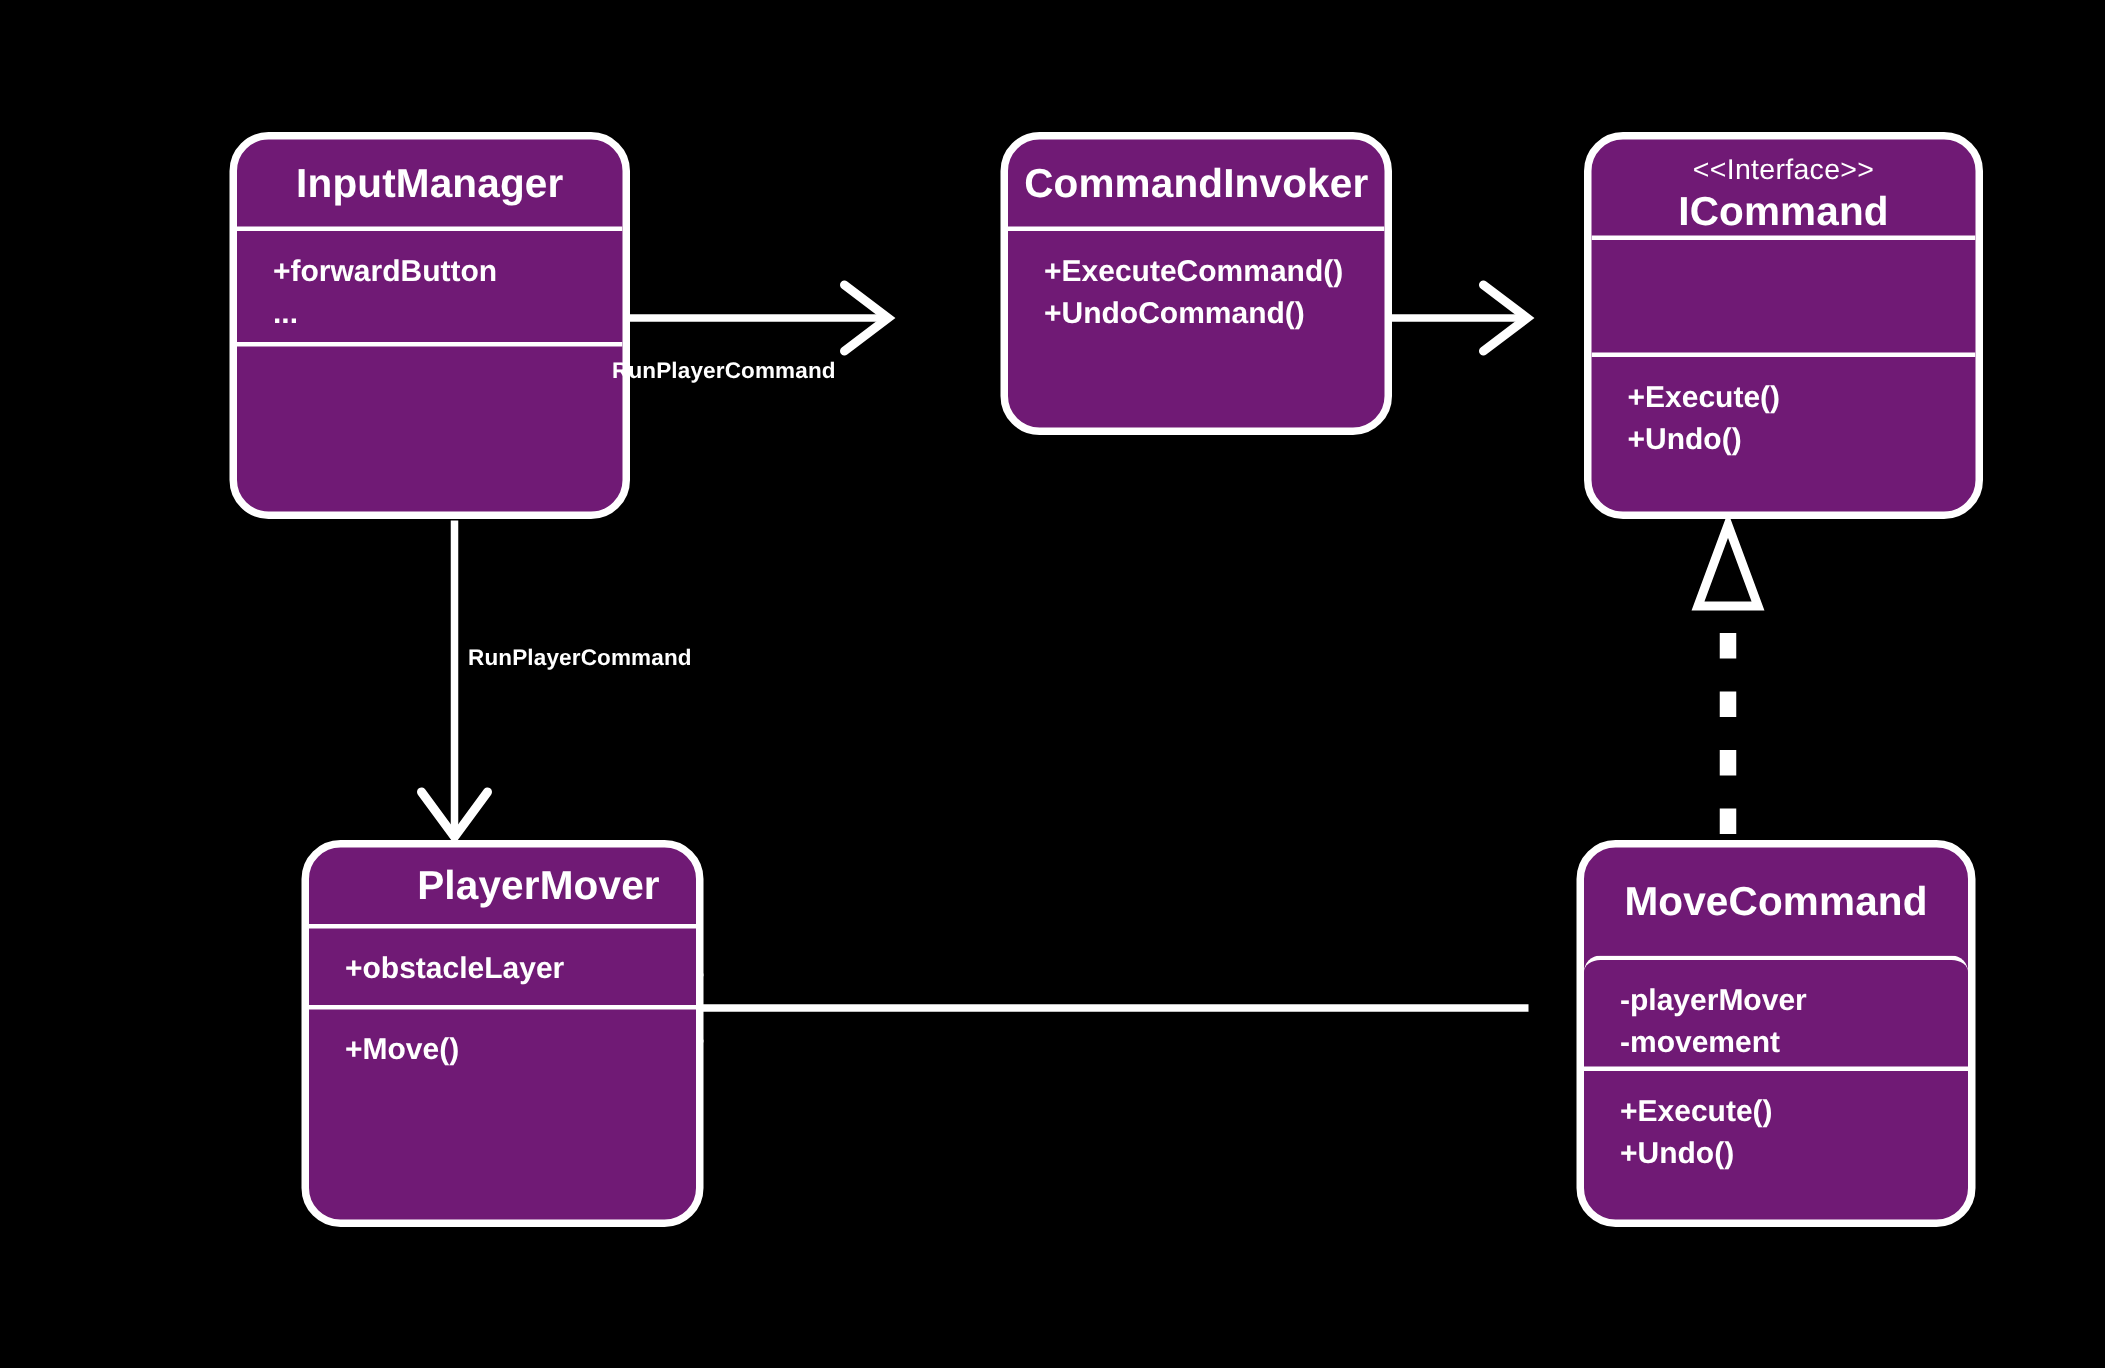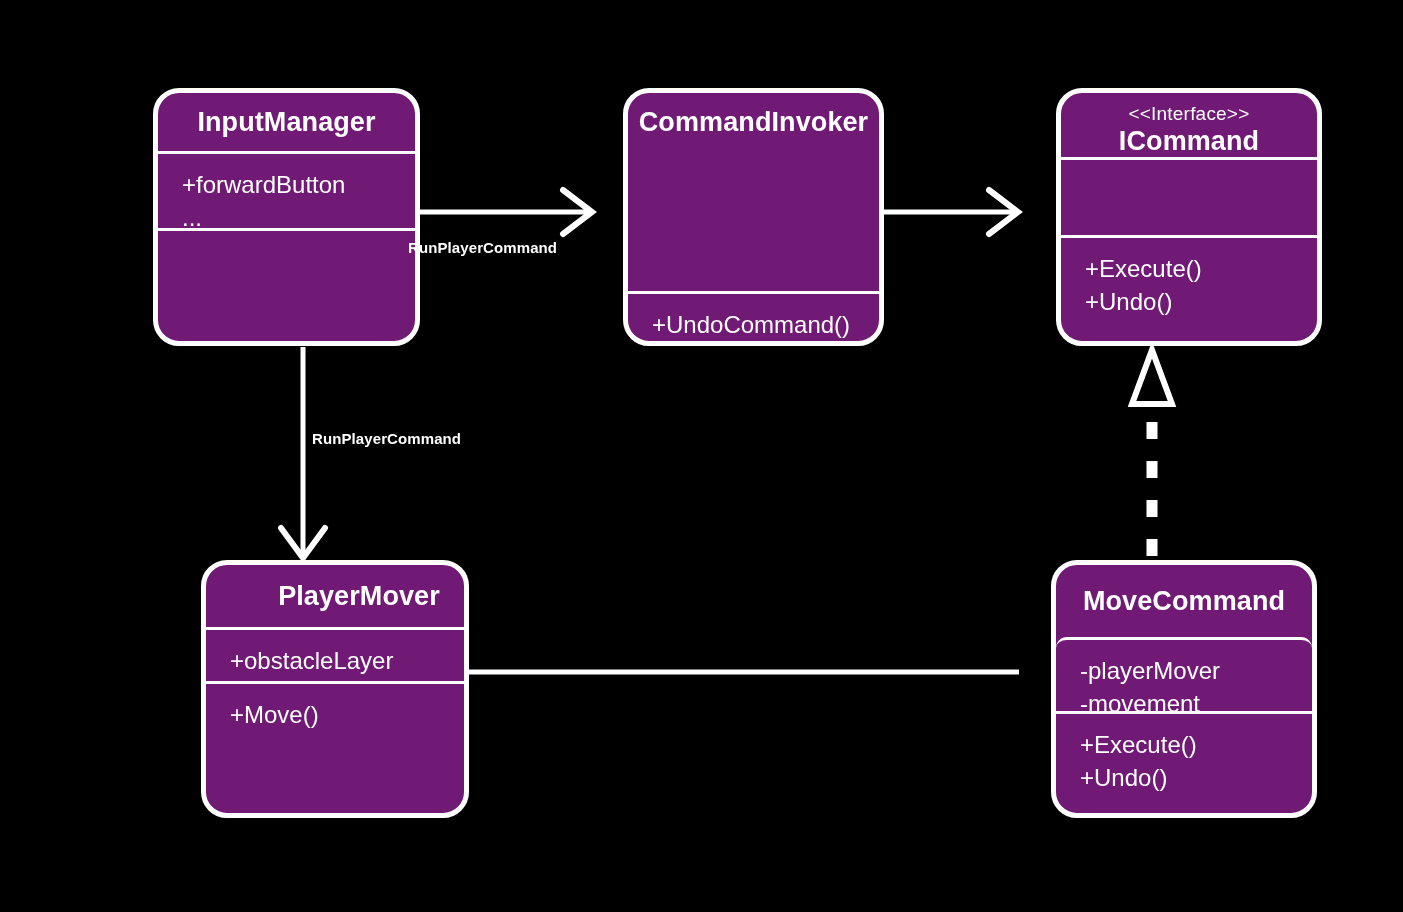--- a/index.html
+++ b/index.html
@@ -69,45 +69,45 @@
     line-height: 1.2;
   }
 
   .member-list {
     list-style: none;
     margin: 0;
     padding: 14px 0 0 24px;
   }
 
   .member-list li {
-    font-size: 24px;
-    font-weight: 400;
+    font-size: 20px;
+    font-weight: 700;
     line-height: 1.38;
     white-space: nowrap;
   }
 
   .member-list.empty { padding: 0; }
 
   
   #box-input-manager   { left: 122px; top: 88px;  width: 267px; height: 258px; }
-  #box-command-invoker { left: 592px; top: 88px;  width: 261px; height: 258px; justify-content: space-between; }
+  #box-command-invoker { left: 636px; top: 88px;  width: 261px; height: 202px; }
   #box-icommand        { left: 1025px; top: 88px; width: 266px; height: 258px; }
   #box-player-mover    { left: 170px; top: 560px; width: 268px; height: 258px; }
   #box-move-command    { left: 1020px; top: 560px; width: 266px; height: 258px; }
 
   #box-input-manager   .header { height: 58px; }
   #box-input-manager   .attrs  { height: 77px; }
 
   #box-command-invoker .header { height: 58px; }
   #box-command-invoker .attrs  { height: 77px; }
 
   #box-icommand        .header { height: 64px; padding-top: 11px; }
   #box-icommand        .attrs  { height: 78px; }
 
-  #box-player-mover    .header { height: 62px; padding-left: 48px; }
+  #box-player-mover    .header { height: 51px; padding-left: 48px; }
   #box-player-mover    .attrs  { height: 54px; }
 
   #box-move-command    .header { height: 72px; }
   #box-move-command    .attrs  { height: 74px; border-radius: 11px; }
 
   
   .edge-label {
     position: absolute;
     color: #ffffff;
     font-size: 15px;
@@ -164,20 +164,21 @@
     </ul>
   </div>
 </div>
 
 <div class="uml-class" id="box-command-invoker">
   <div class="compartment header">
     <div class="class-title">CommandInvoker</div>
   </div>
   <div class="compartment methods divided">
     <ul class="member-list">
+      <li>+ExecuteCommand()</li>
       <li>+UndoCommand()</li>
     </ul>
   </div>
 </div>
 
 <div class="uml-class" id="box-icommand">
   <div class="compartment header">
     <div class="class-stereotype">&lt;&lt;Interface&gt;&gt;</div>
     <div class="class-title">ICommand</div>
   </div>

